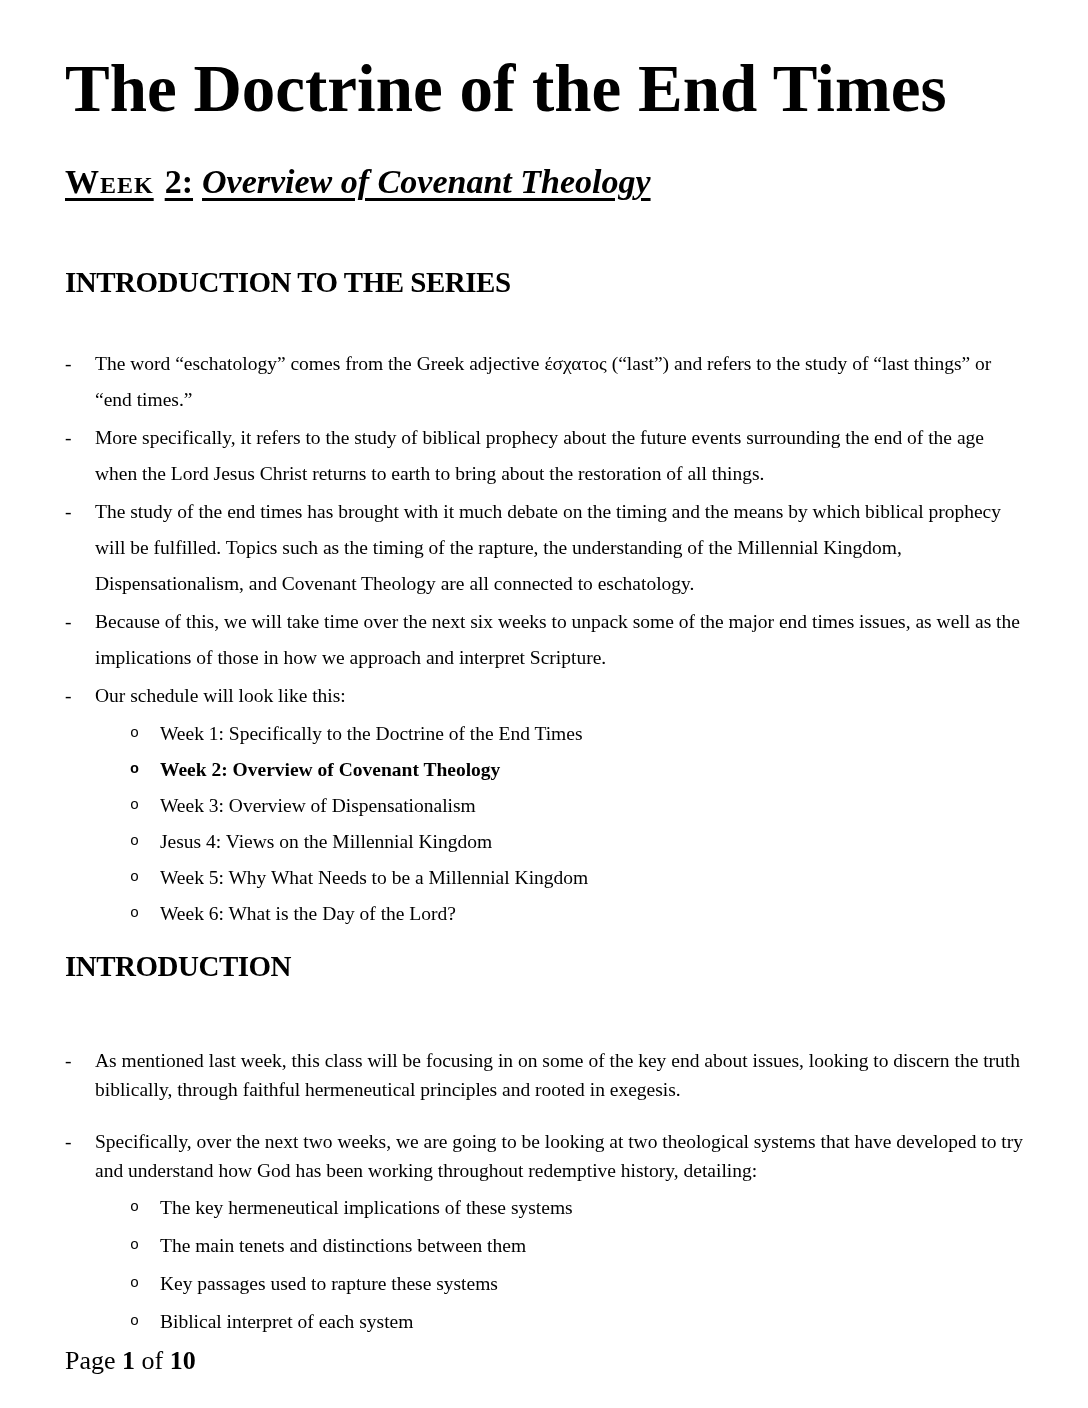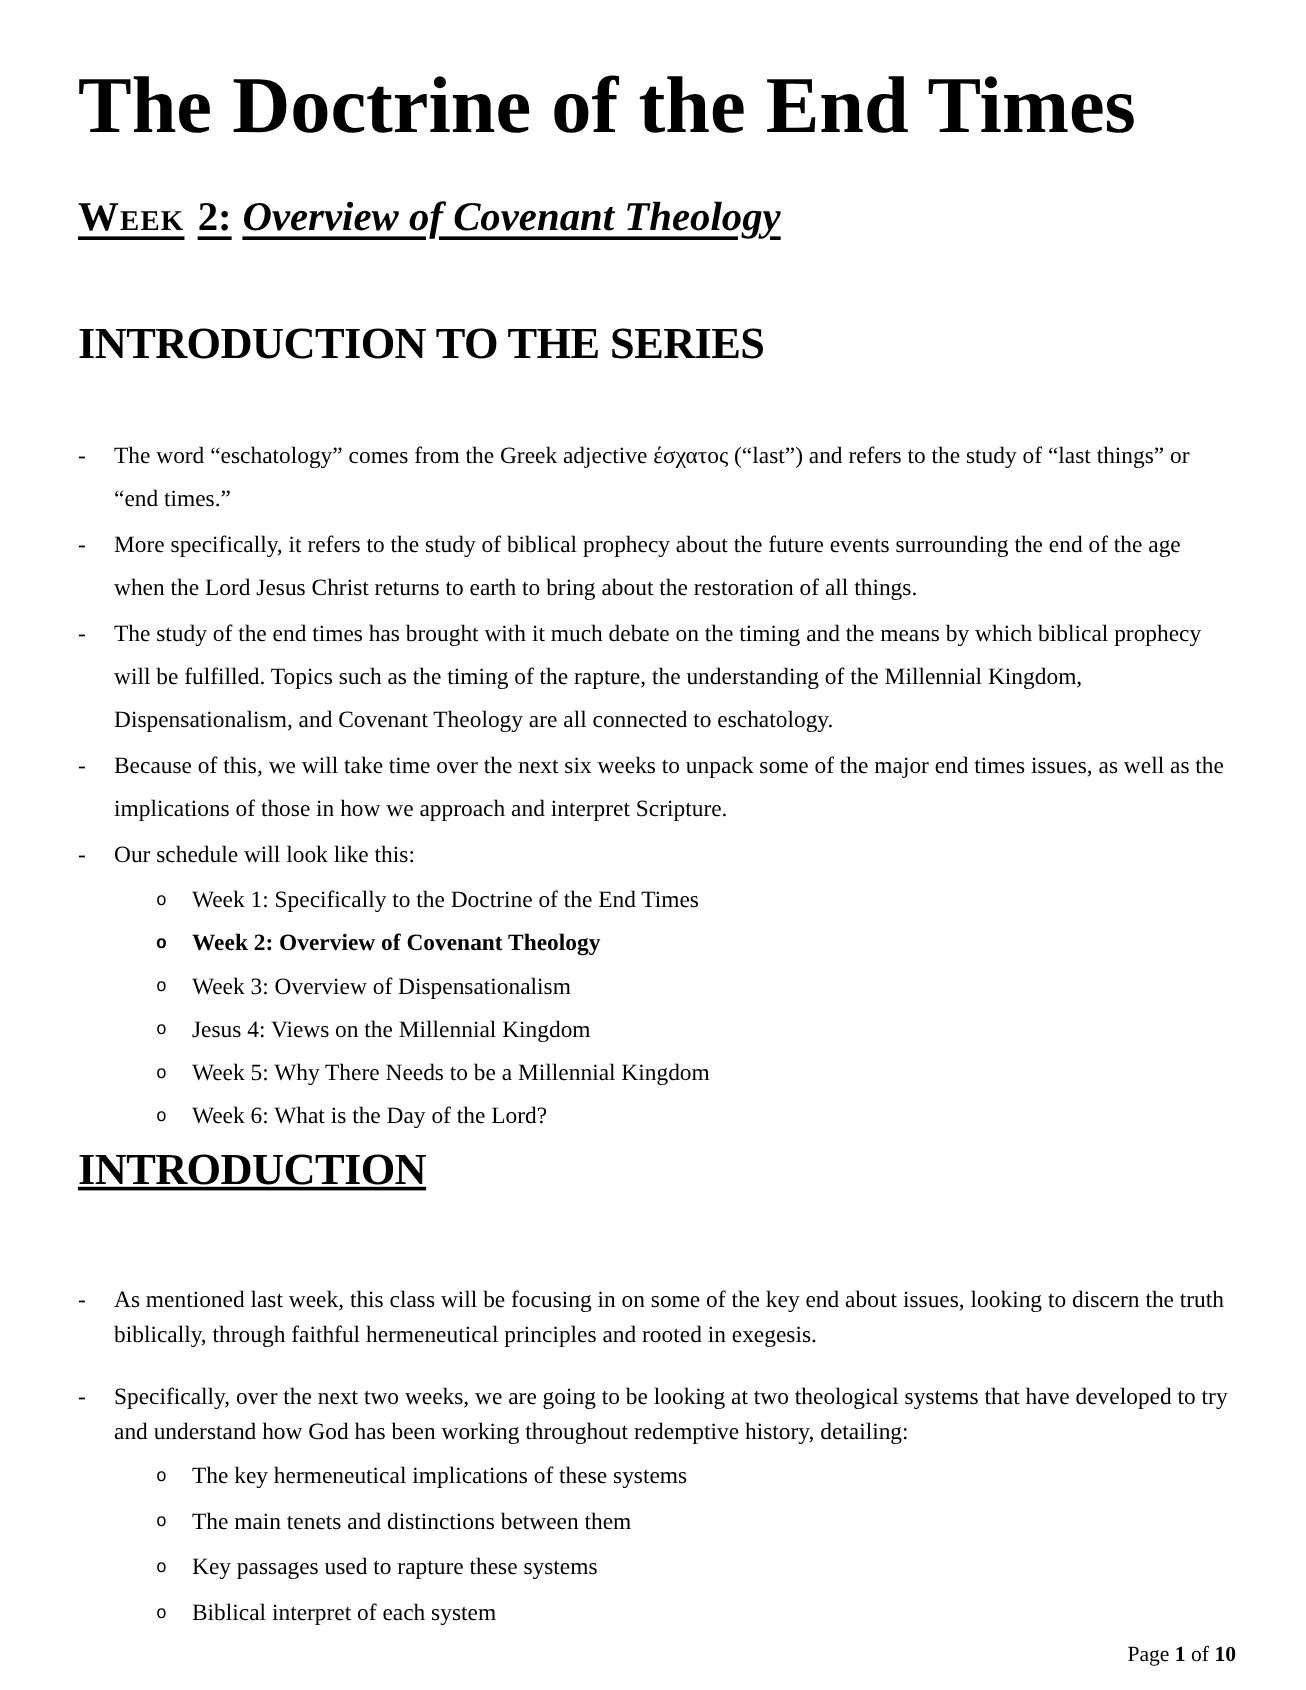--- a/index.html
+++ b/index.html
@@ -32,27 +32,27 @@
     text-decoration: underline;
     text-decoration-thickness: 3px;
     text-underline-offset: 5px;
     line-height: 1.15;
   }
   .week-sc { font-variant: small-caps; letter-spacing: 1px; }
   .week-num { margin-left: 11px; }
   .week-rest { margin-left: 9px; font-style: italic; }
 
   .section-heading {
-    font-size: 37px;
+    font-size: 29px;
     font-weight: bold;
     line-height: 1.15;
     letter-spacing: -0.5px;
   }
   .sh1 { margin-top: 36px; }
-  .sh2 { margin-top: 6px; text-decoration: underline; }
+  .sh2 { margin-top: 18px; }
 
   .heading-rule {
     height: 13px;
     margin-top: 10px;
     background: linear-gradient(to bottom,
       #c9c9c9 0%, #c9c9c9 32%,
       #878787 32%, #878787 60%,
       #0a0a0a 60%, #0a0a0a 100%);
   }
 
@@ -75,22 +75,22 @@
 
   .b-list2 { margin-top: 24px; line-height: 29px; }
   .b-item2 { display: grid; grid-template-columns: 30px 1fr; margin-bottom: 23px; }
   .b-item2:last-child { margin-bottom: 8px; }
 
   .s-list2 { margin-left: 65px; line-height: 29px; }
   .s-item2 { display: grid; grid-template-columns: 30px 1fr; margin-bottom: 9px; }
 
   .page-footer {
     margin-top: auto;
-    text-align: right;
-    font-size: 18px;
+    text-align: left;
+    font-size: 26px;
     line-height: 1.2;
   }
   .pf-bold { font-weight: bold; }
 </style>
 </head>
 <body>
 
 <h1 class="doc-title">The Doctrine of the End Times</h1>
 
 <h2 class="week-heading"><span class="week-sc">Week</span><span class="week-num">2:</span><span class="week-rest">Overview of Covenant Theology</span></h2>
@@ -133,21 +133,21 @@
   <li class="s-item">
     <span class="o-marker">o</span>
     <span>Week 3: Overview of Dispensationalism</span>
   </li>
   <li class="s-item">
     <span class="o-marker">o</span>
     <span>Jesus 4: Views on the Millennial Kingdom</span>
   </li>
   <li class="s-item">
     <span class="o-marker">o</span>
-    <span>Week 5: Why There Needs to be a Millennial Kingdom</span>
+    <span>Week 5: Why What Needs to be a Millennial Kingdom</span>
   </li>
   <li class="s-item">
     <span class="o-marker">o</span>
     <span>Week 6: What is the Day of the Lord?</span>
   </li>
 </ul>
 
 <h3 class="section-heading sh2">INTRODUCTION</h3>
 <div class="heading-rule"></div>
 

